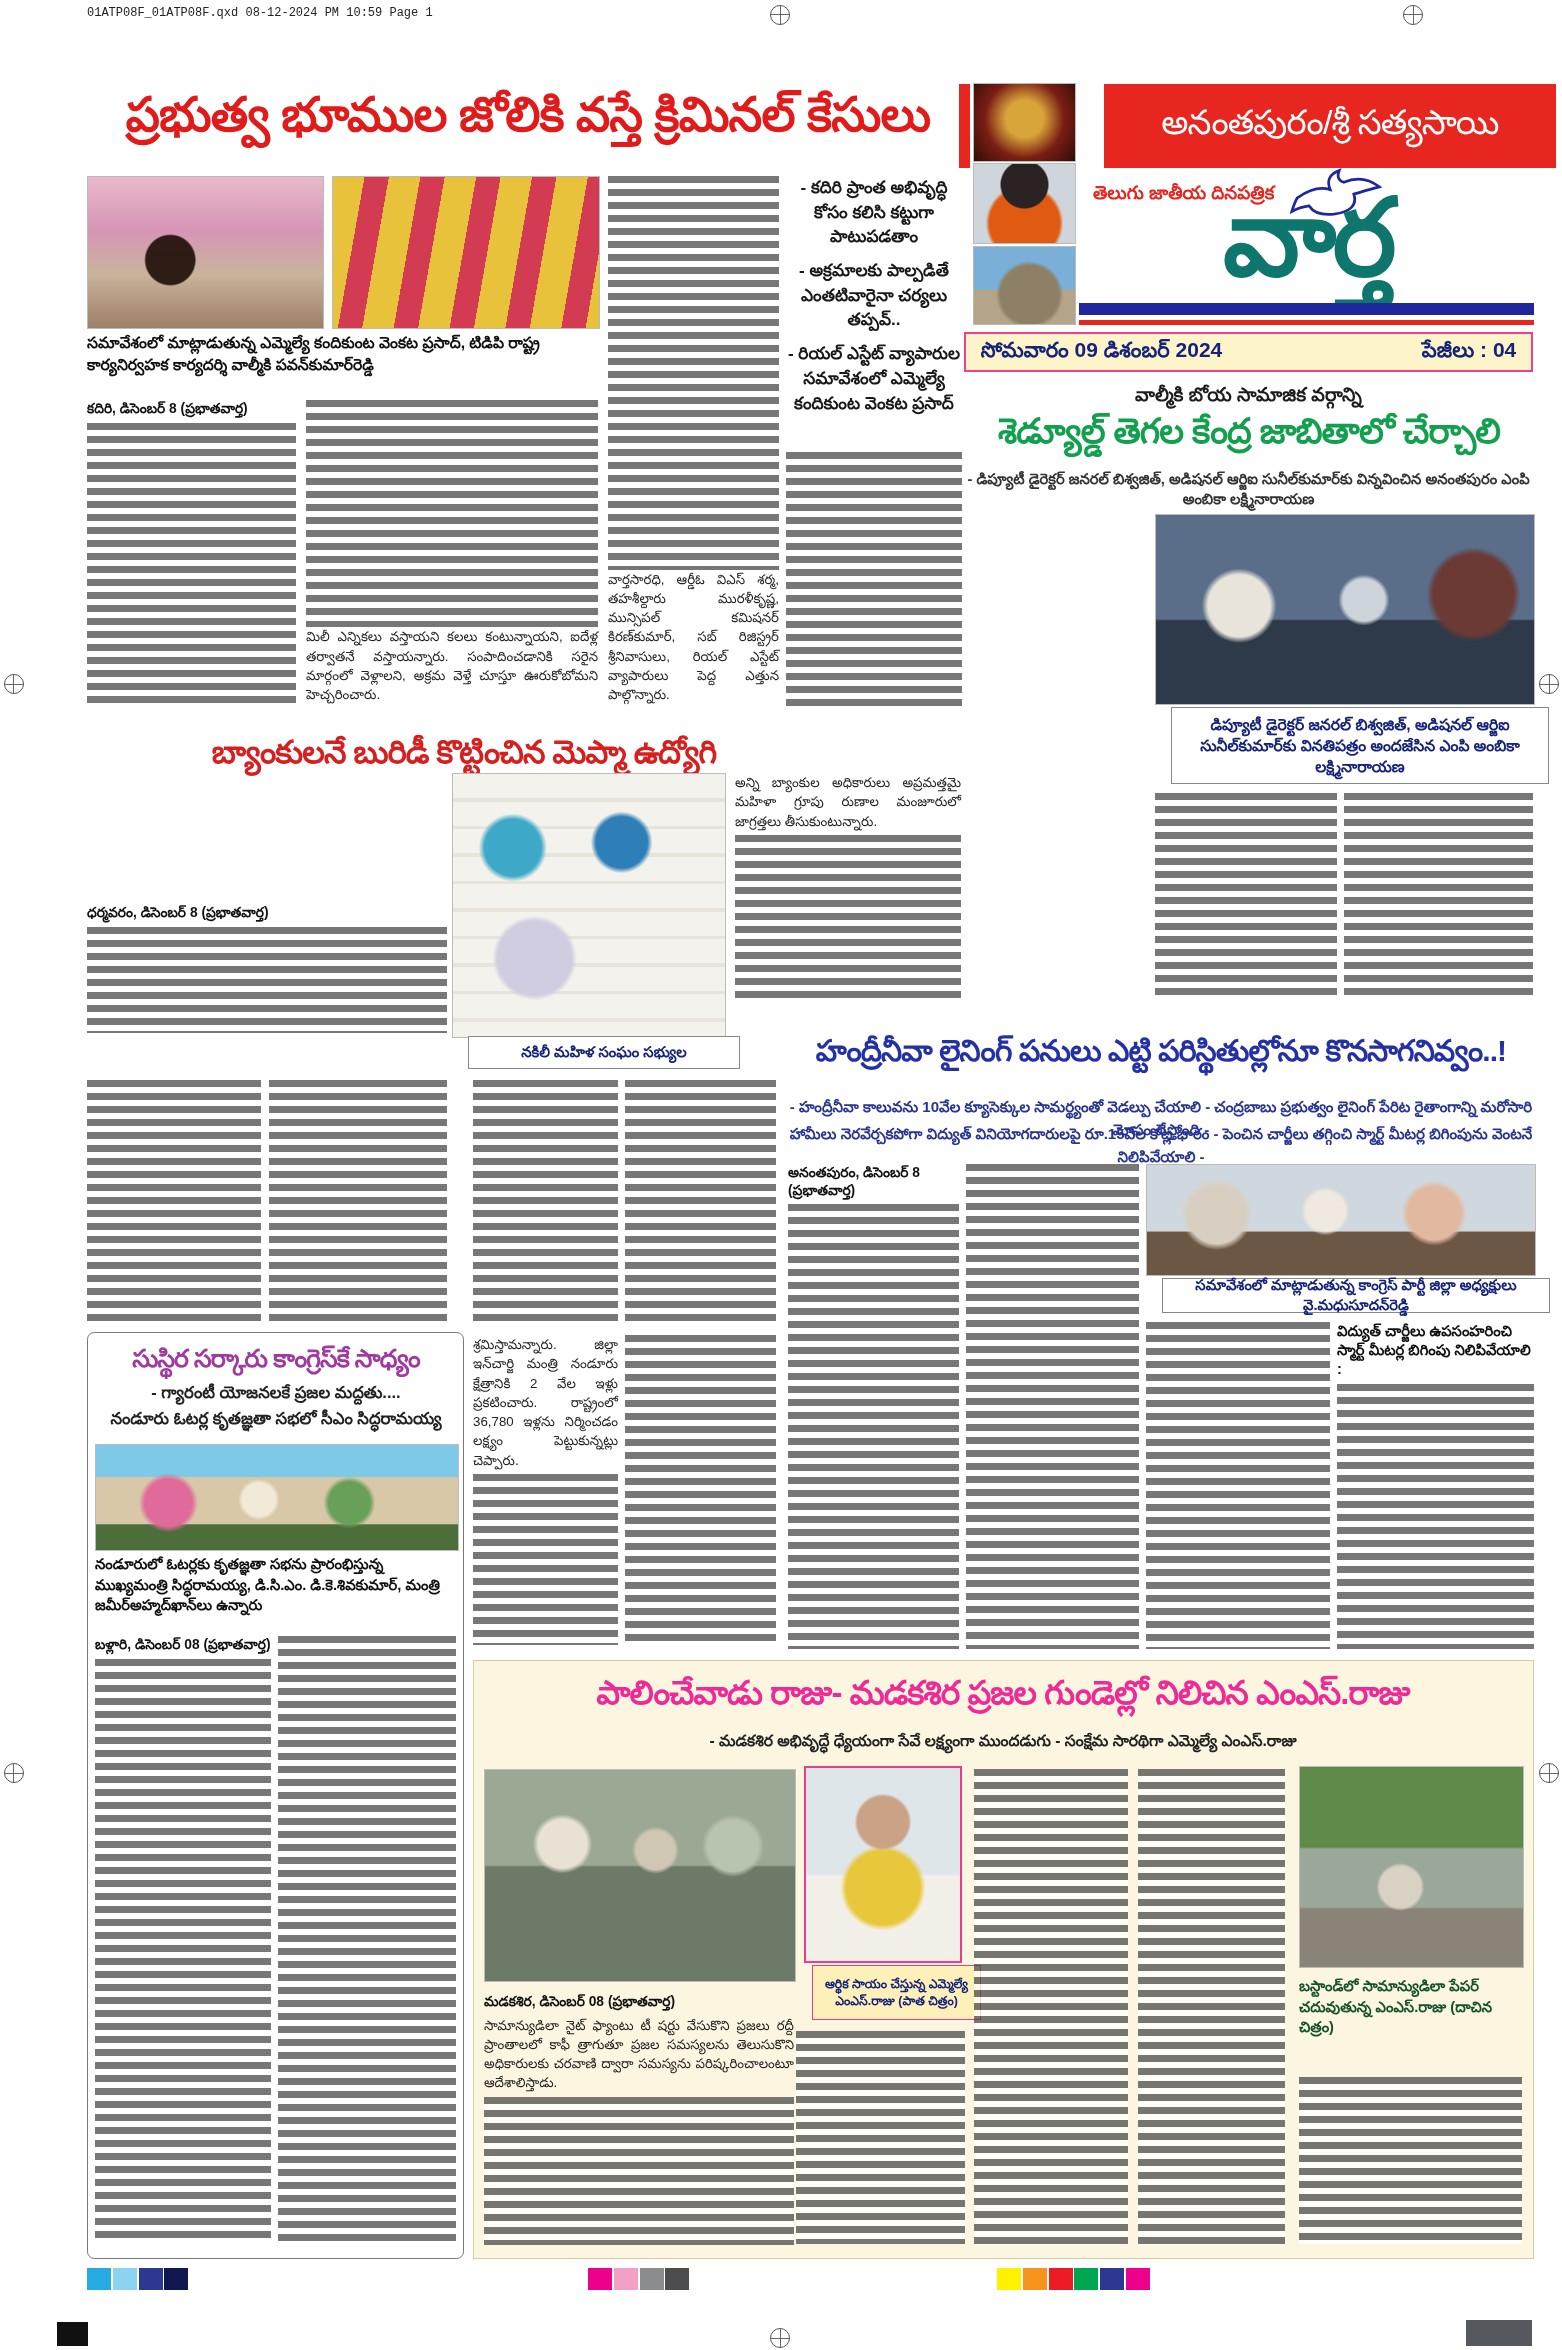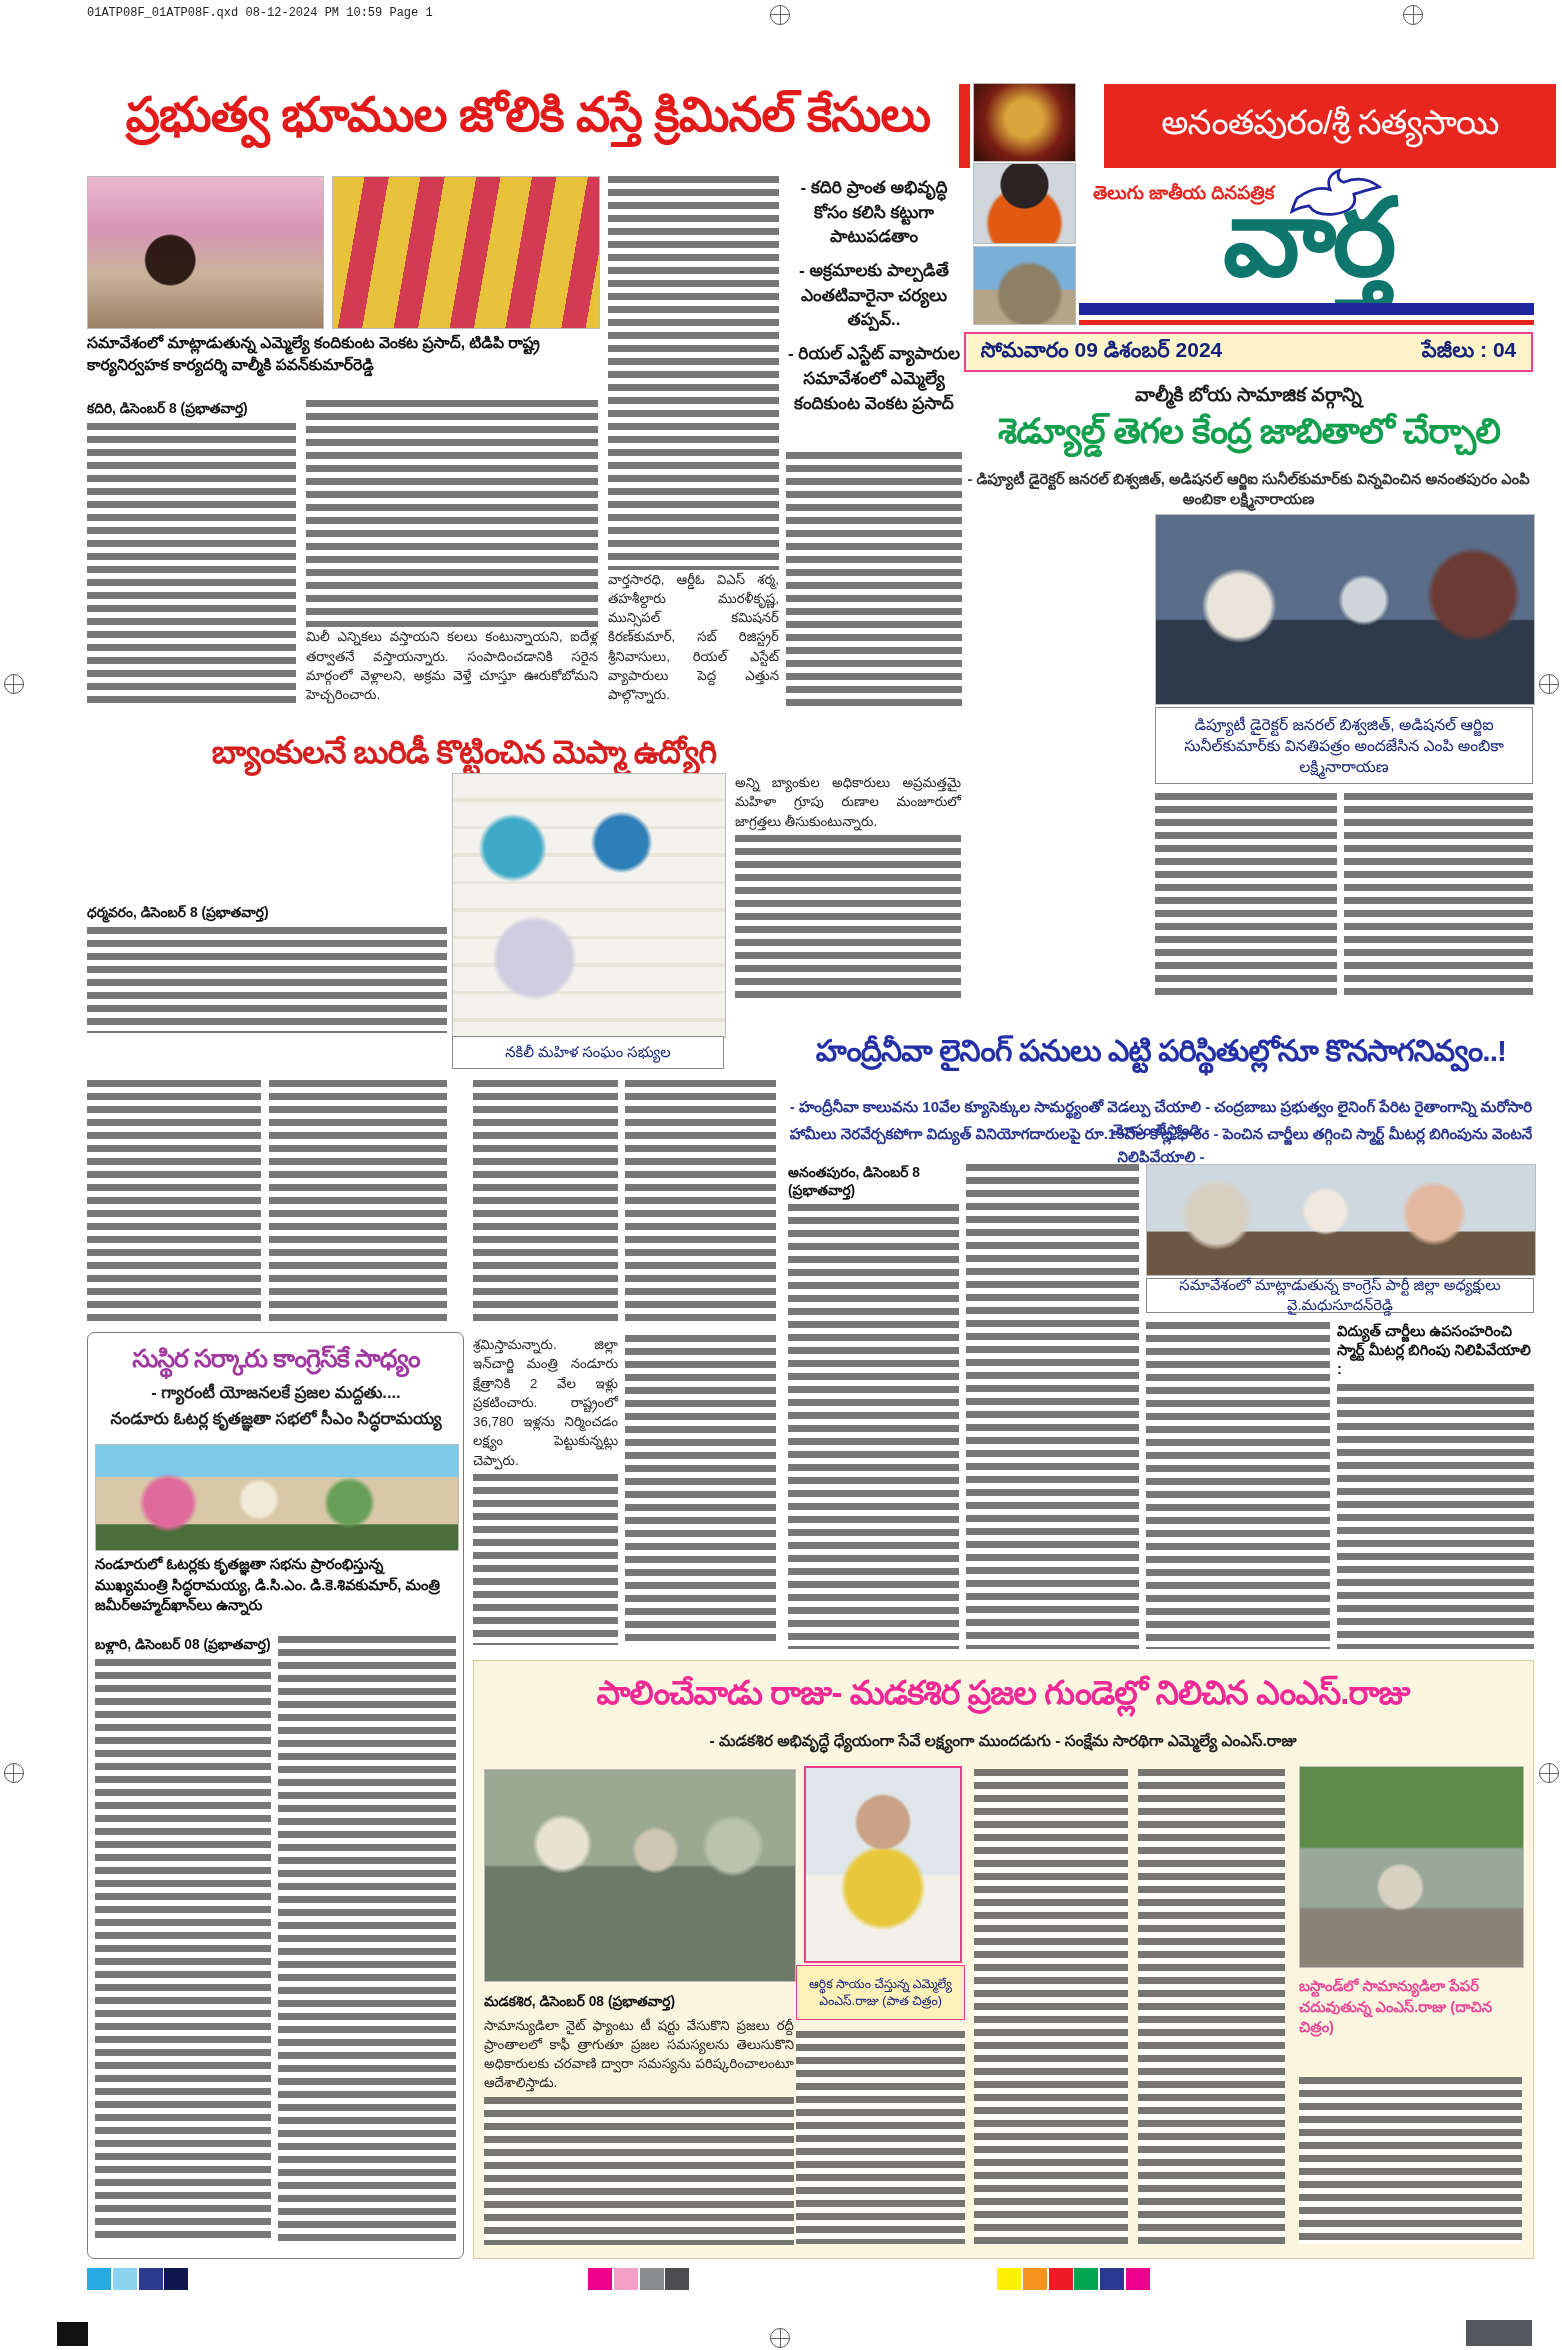--- a/index.html
+++ b/index.html
@@ -7,21 +7,21 @@
         font-family:"Liberation Sans","DejaVu Sans",sans-serif;color:#111;}
   .abs{position:absolute;}
   .photo{position:absolute;border:0.9px solid #bbb;}
   .greek{flex:1;background:repeating-linear-gradient(180deg,#4a4a4a 0 7.3px,#ffffff 7.3px 13px);opacity:.75;}
   .col{position:absolute;display:flex;flex-direction:column;}
   .dateline{font-weight:bold;font-size:13.8px;line-height:1.3;color:#101010;margin-bottom:4.6px;}
   .bodytext{font-size:13.3px;line-height:1.45;color:#222;text-align:justify;margin-bottom:4.6px;}
   .headline{position:absolute;font-weight:800;text-align:center;line-height:1.12;letter-spacing:-0.9px;}
   .subhead{position:absolute;font-weight:bold;text-align:center;}
   .capbox{position:absolute;border:0.9px solid #888;background:#fff;display:flex;align-items:center;justify-content:center;
-          font-weight:normal;color:#15237a;text-align:center;padding:3.7px 7.3px;box-sizing:border-box;line-height:1.35;}
+          font-weight:bold;color:#15237a;text-align:center;padding:3.7px 7.3px;box-sizing:border-box;line-height:1.35;margin-left:16px;}
   .caption{position:absolute;font-weight:bold;text-align:left;line-height:1.4;color:#101010;}
   .reg{position:absolute;width:18.4px;height:18.4px;border:0.9px solid #555;border-radius:50%;
        background:linear-gradient(#555,#555) center/140% 0.9px no-repeat,
                   linear-gradient(#555,#555) center/0.9px 140% no-repeat;}
   .swatch{display:inline-block;width:24px;height:22px;margin-right:1.8px;}
   .colorbar{position:absolute;white-space:nowrap;}
   #masthead-banner{position:absolute;background:#e6261f;color:#fff;display:flex;align-items:center;justify-content:center;
                    font-weight:400;font-size:34px;letter-spacing:-0.9px;margin-left:22px;}
   #datebar{position:absolute;background:#fdf5c9;border:2.8px solid #ef3f8f;display:flex;align-items:center;
            justify-content:space-between;padding:0 14.7px;box-sizing:border-box;color:#15237a;
@@ -209,21 +209,21 @@
                          linear-gradient(180deg,#9aa894 0 45%,#6e7a68 46% 100%);"></div>
   <div class="photo" style="left:804px;top:1766px;width:154px;height:193px;border:2.8px solid #e83e8c;
               background:radial-gradient(circle at 50% 28%,#caa387 0 16%,transparent 18%),
                          radial-gradient(circle at 50% 62%,#e8c83a 0 26%,transparent 30%),
                          linear-gradient(180deg,#dfe6ea 0 55%,#f2f0e8 56% 100%);"></div>
   <div class="capbox" style="left:796px;top:1965px;width:169px;height:55px;font-size:12.4px;background:#fdf0b8;border:1.8px solid #e83e8c;">ఆర్థిక సాయం చేస్తున్న ఎమ్మెల్యే ఎంఎస్.రాజు (పాత చిత్రం)</div>
 
   <div class="photo" style="left:1299px;top:1766px;width:223px;height:200px;
               background:radial-gradient(circle at 45% 60%,#d8d2c4 0 12%,transparent 14%),
                          linear-gradient(180deg,#5e8a4a 0 40%,#9aa89a 41% 70%,#8a8478 71% 100%);"></div>
-  <div class="caption" style="left:1299px;top:1976px;width:223px;font-size:14.7px;color:#ec4899;">బస్టాండ్‌లో సామాన్యుడిలా పేపర్ చదువుతున్న ఎంఎస్.రాజు (దాచిన చిత్రం)</div>
+  <div class="caption" style="left:1299px;top:1976px;width:223px;font-size:14.7px;color:#14532d;">బస్టాండ్‌లో సామాన్యుడిలా పేపర్ చదువుతున్న ఎంఎస్.రాజు (దాచిన చిత్రం)</div>
 
   <div class="col" style="left:484px;top:1993px;width:310px;height:252px;">
     <div class="dateline">మడకశిర, డిసెంబర్ 08 (ప్రభాతవార్త)</div>
     <div class="bodytext">సామాన్యుడిలా నైట్ ఫ్యాంటు టీ షర్టు వేసుకొని ప్రజలు రద్దీ ప్రాంతాలలో కాఫీ త్రాగుతూ ప్రజల సమస్యలను తెలుసుకొని అధికారులకు చరవాణి ద్వారా సమస్యను పరిష్కరించాలంటూ ఆదేశాలిస్తాడు.</div>
     <div class="greek"></div>
   </div>
   <div class="col" style="left:796px;top:2031px;width:169px;height:213px;">
     <div class="greek"></div>
   </div>
   <div class="col" style="left:974px;top:1769px;width:154px;height:476px;">

